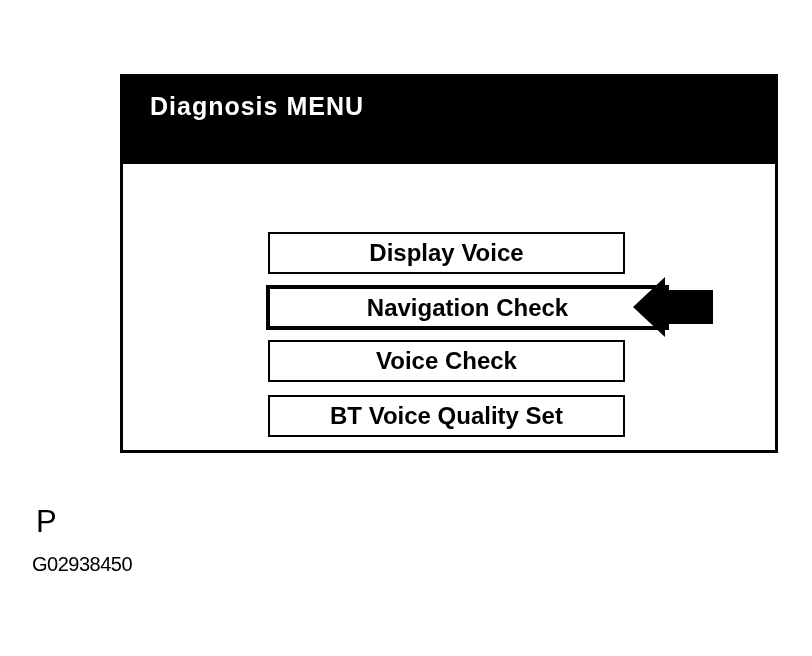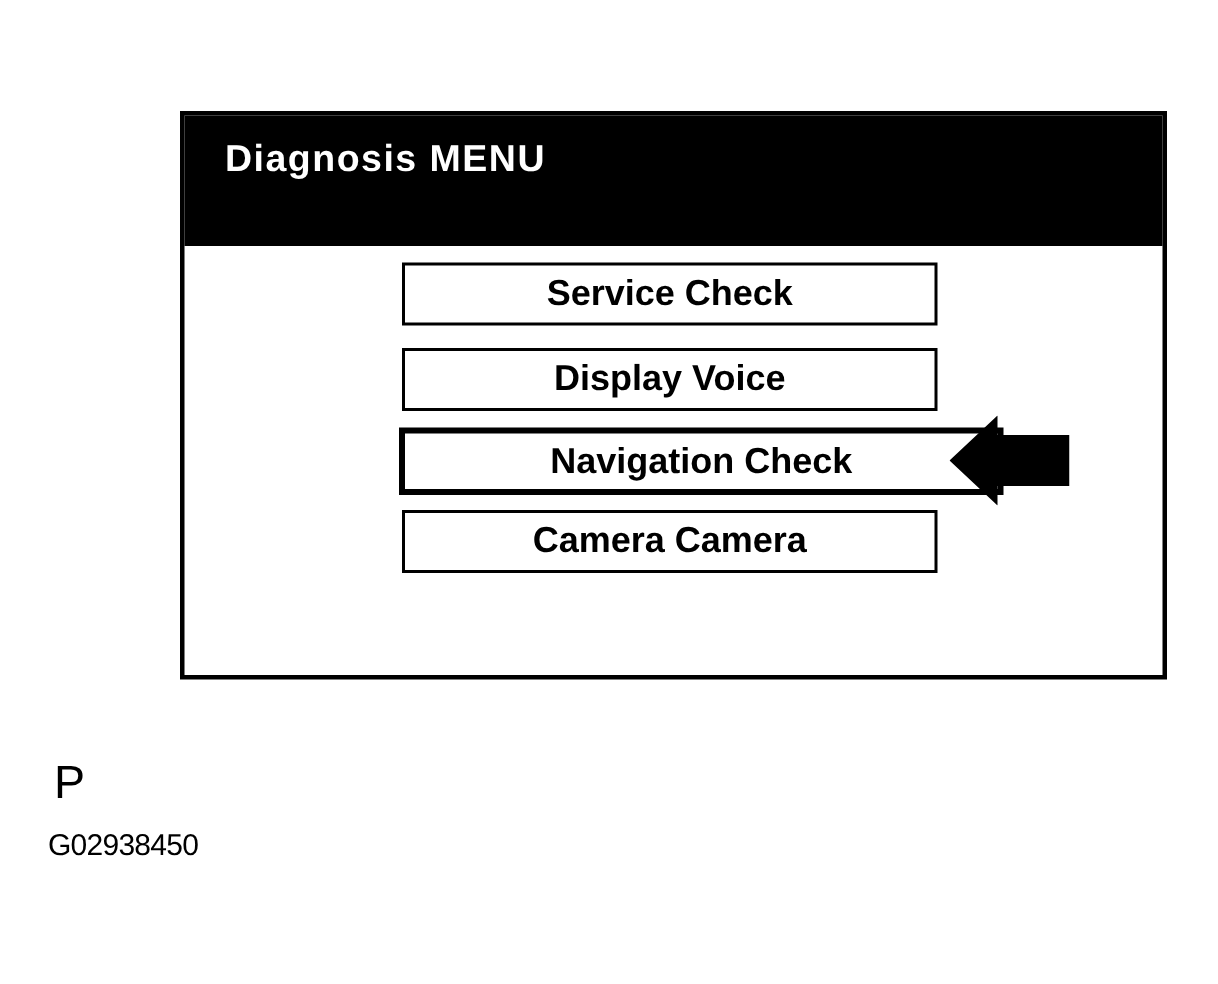--- a/index.html
+++ b/index.html
@@ -103,28 +103,28 @@
 <body>
 
 <div class="canvas">
 
   <div class="panel">
 
     <div class="panel-header">
       <span class="title">Diagnosis MENU</span>
     </div>
 
-    <div class="menu-button btn-1">Service Check</div>
 
     <div class="menu-button btn-2">Display Voice</div>
 
     <div class="menu-button btn-3 selected">Navigation Check</div>
 
-    <div class="menu-button btn-4">Camera Camera</div>
+    <div class="menu-button btn-4">Voice Check</div>
 
+    <div class="menu-button btn-5">BT Voice Quality Set</div>
 
   </div>
 
   <svg class="pointer-arrow" viewBox="0 0 80 60" xmlns="http://www.w3.org/2000/svg">
     <polygon points="0,30 32,0 32,13 80,13 80,47 32,47 32,60" fill="#000000"></polygon>
   </svg>
 
   <div class="caption-letter">P</div>
 
   <div class="caption-figure">G02938450</div>

